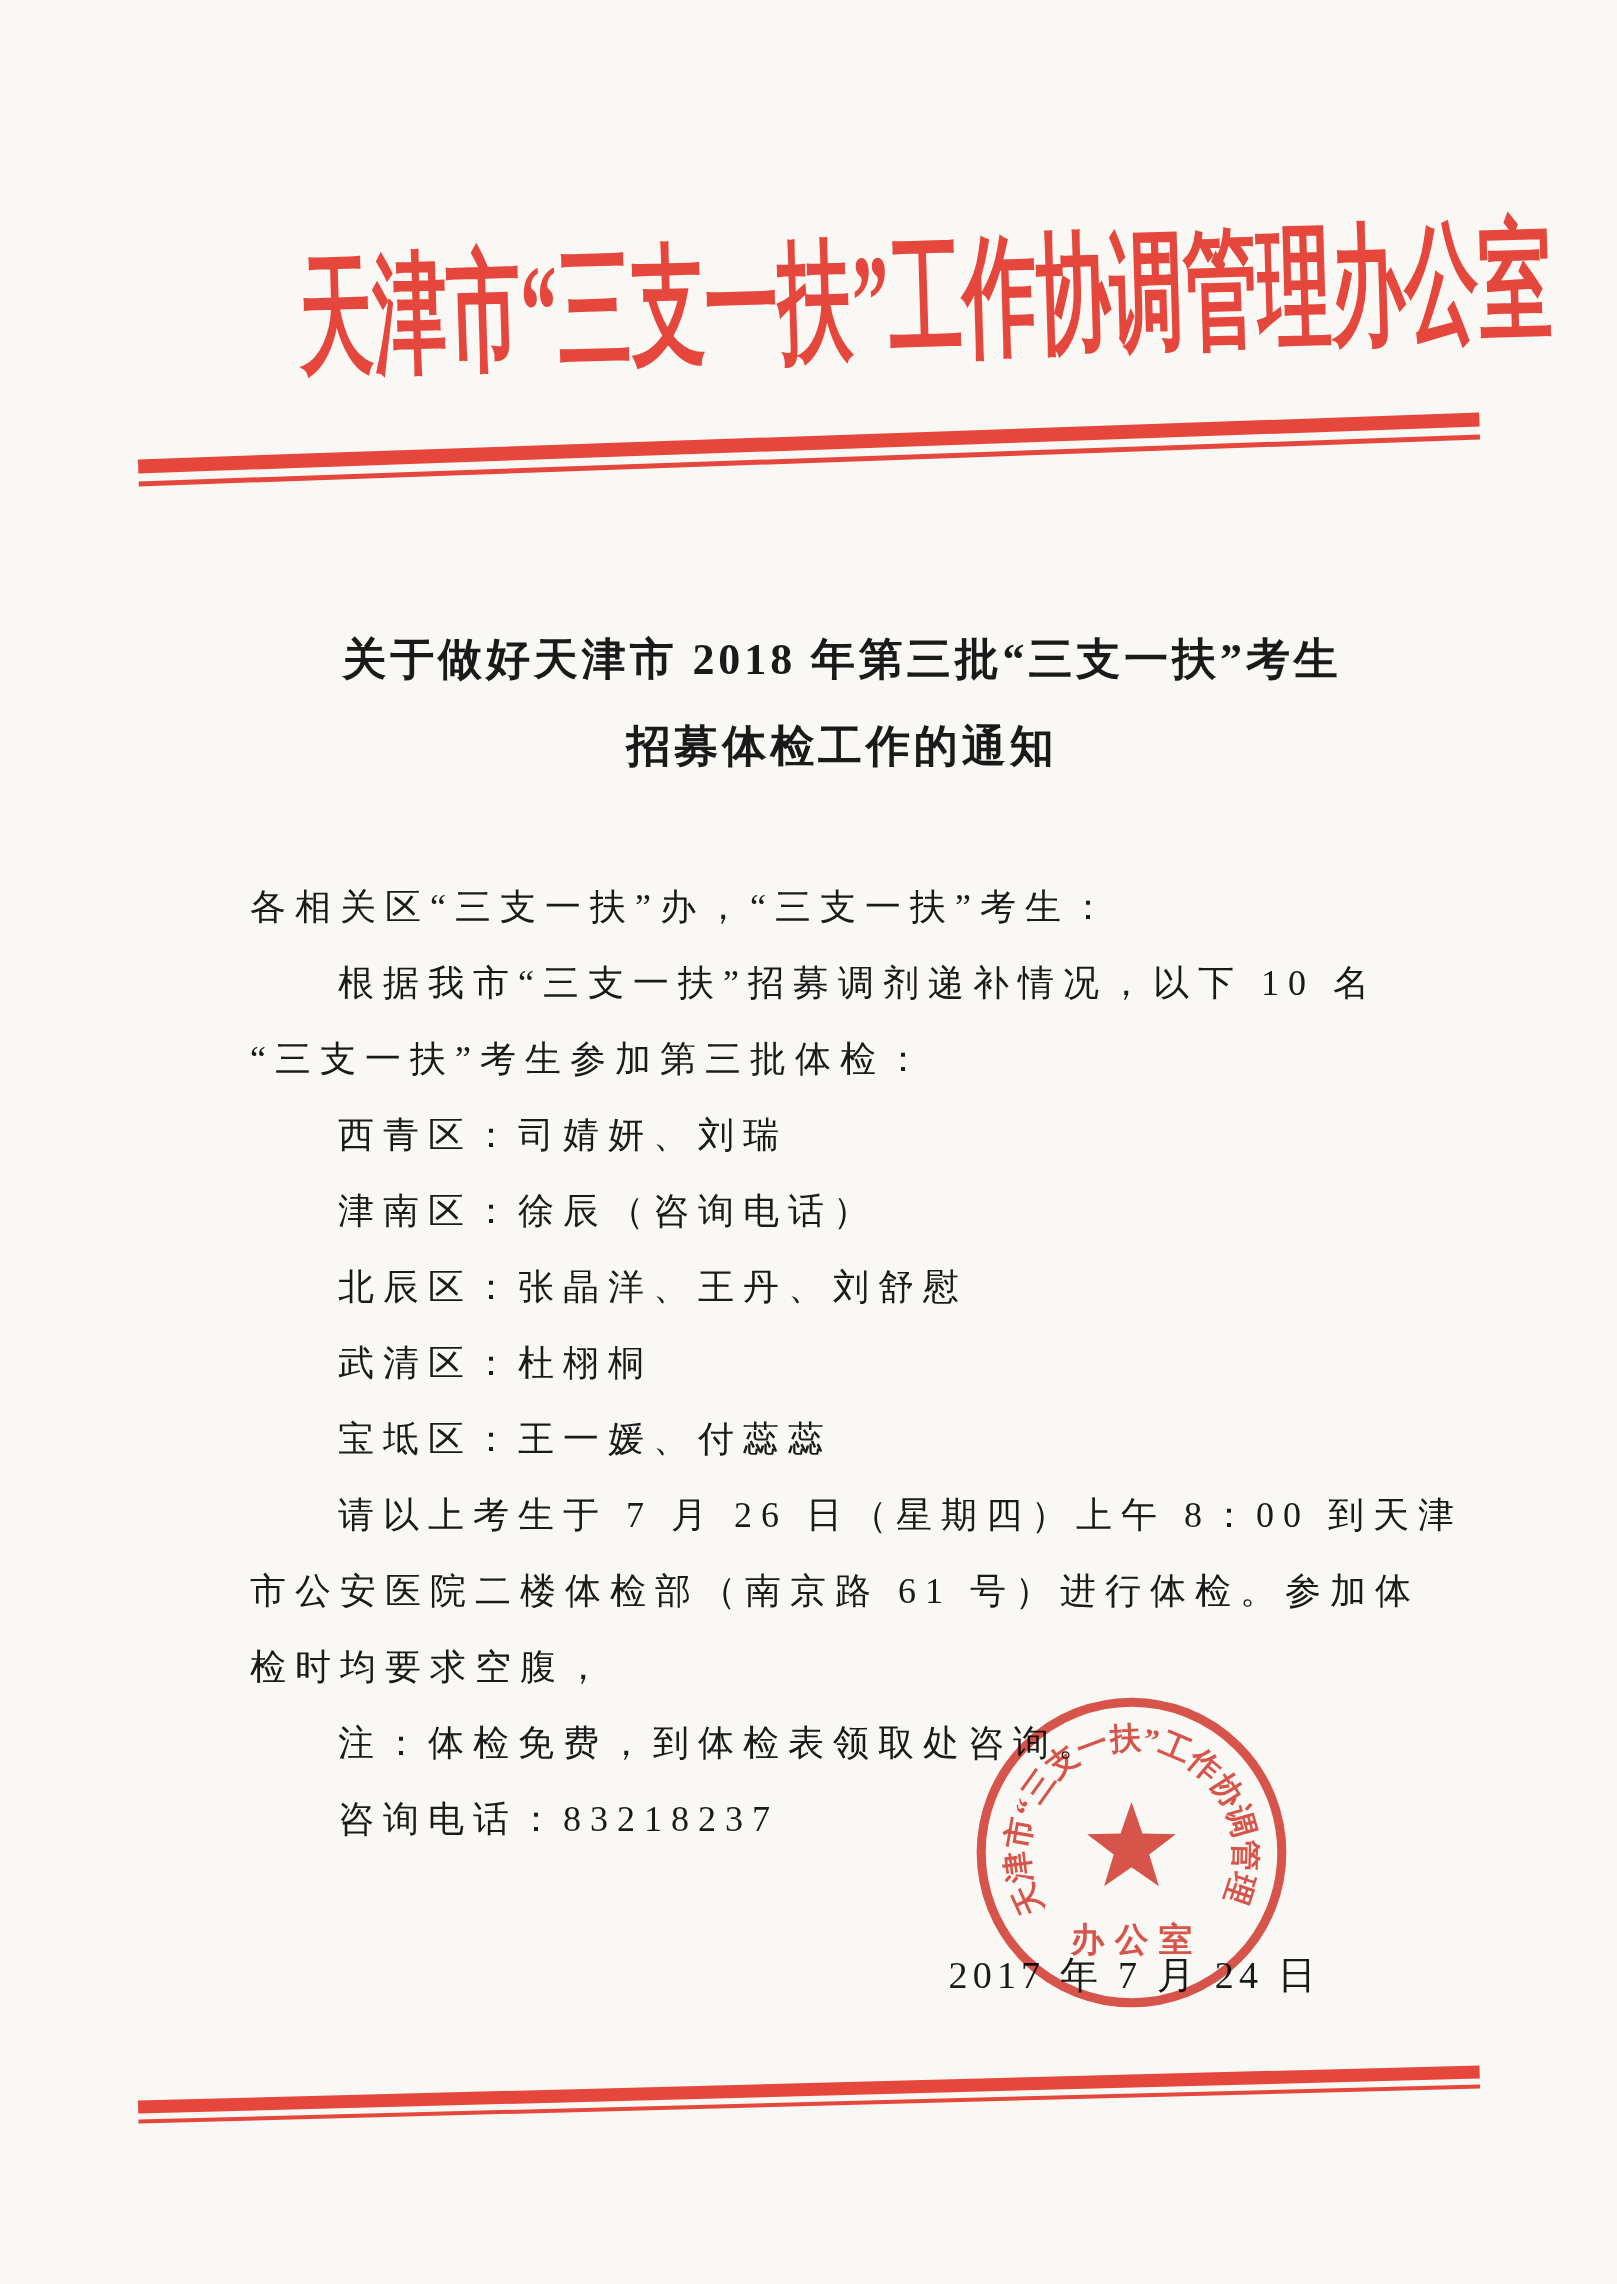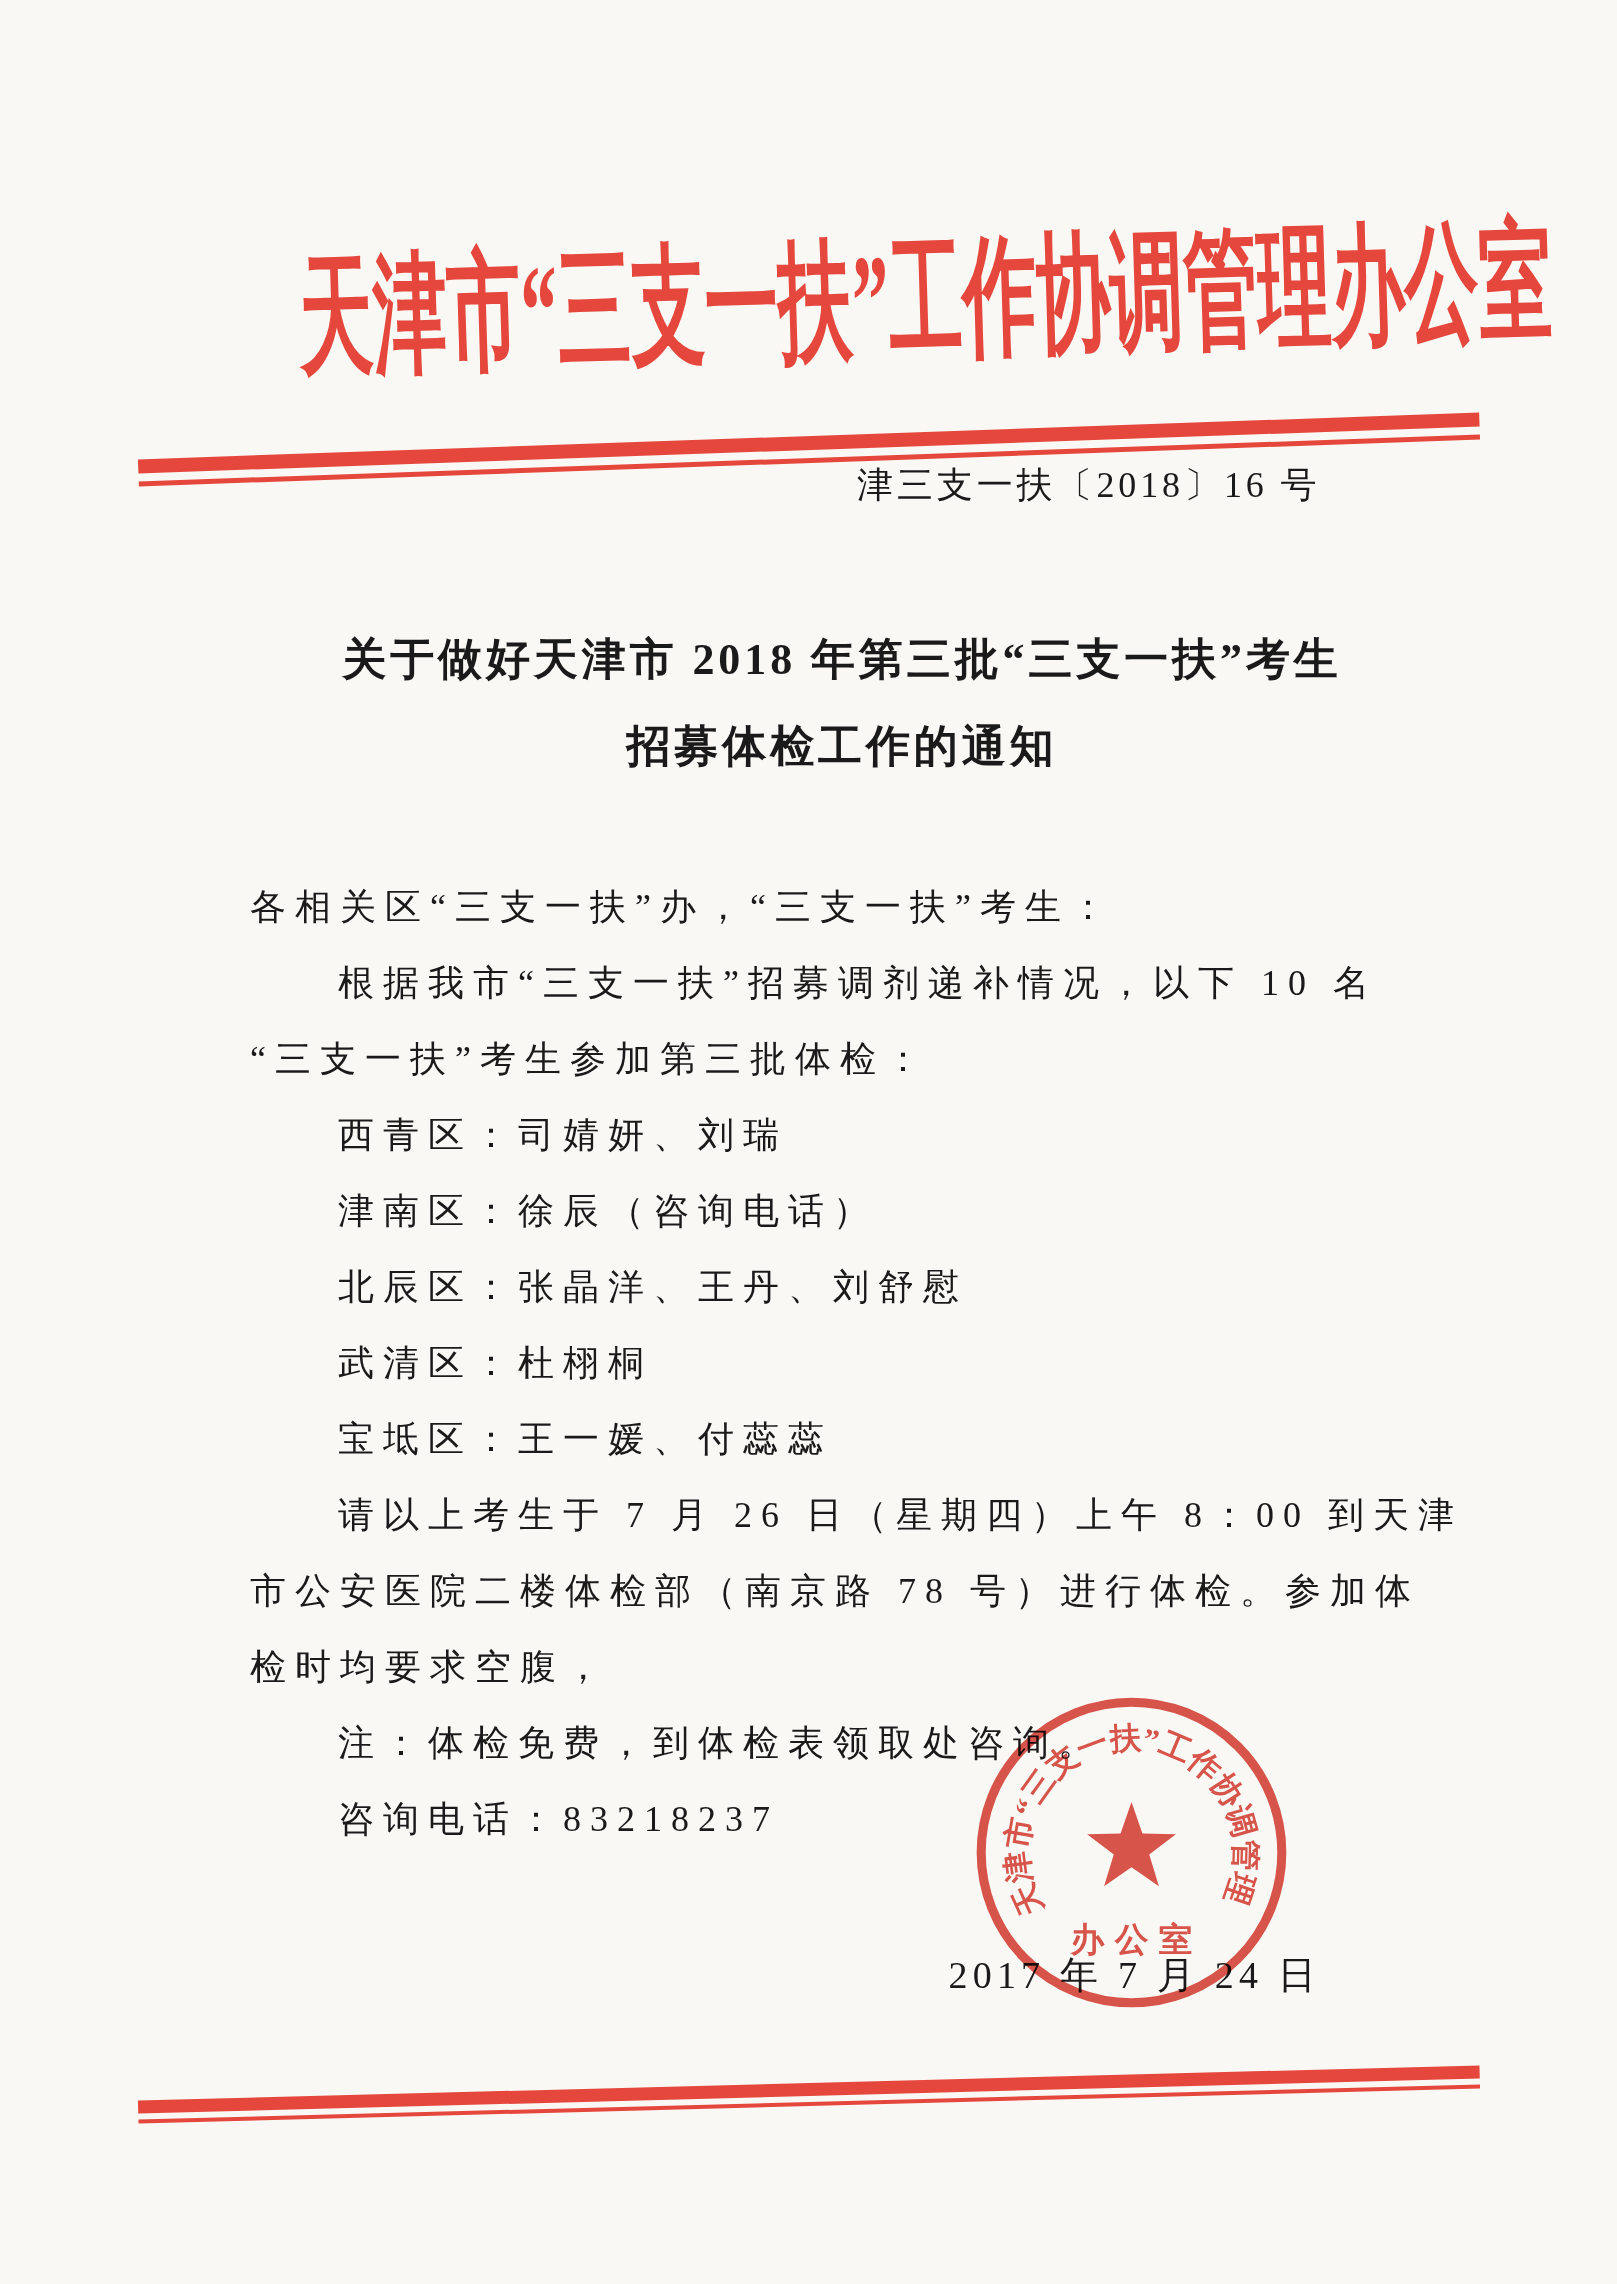--- a/index.html
+++ b/index.html
@@ -60,38 +60,37 @@
 <div class="page">
 
   <div class="org-header">天津市“三支一扶”工作协调管理办公室</div>
 
   <div class="rule rule-top">
     <div class="thick"></div>
     <div class="gap"></div>
     <div class="thin"></div>
   </div>
 
-  <div class="doc-number">津三支一扶〔2018〕16 号</div>
 
   <div class="doc-title">
     <div class="line">关于做好天津市 2018 年第三批“三支一扶”考生</div>
     <div class="line">招募体检工作的通知</div>
   </div>
 
   <div class="body-text">
     <div class="line">各相关区“三支一扶”办，“三支一扶”考生：</div>
     <div class="line indent">根据我市“三支一扶”招募调剂递补情况，以下 10 名</div>
     <div class="line">“三支一扶”考生参加第三批体检：</div>
     <div class="line indent">西青区：司婧妍、刘瑞</div>
     <div class="line indent">津南区：徐辰（咨询电话）</div>
     <div class="line indent">北辰区：张晶洋、王丹、刘舒慰</div>
     <div class="line indent">武清区：杜栩桐</div>
     <div class="line indent">宝坻区：王一媛、付蕊蕊</div>
     <div class="line indent">请以上考生于 7 月 26 日（星期四）上午 8：00 到天津</div>
-    <div class="line">市公安医院二楼体检部（南京路 78 号）进行体检。参加体</div>
+    <div class="line">市公安医院二楼体检部（南京路 61 号）进行体检。参加体</div>
     <div class="line">检时均要求空腹，</div>
     <div class="line indent">注：体检免费，到体检表领取处咨询。</div>
     <div class="line indent">咨询电话：83218237</div>
   </div>
 
   <div class="date-line">2017 年 7 月 24 日</div>
 
   <svg class="stamp" viewBox="0 0 480 480">
     <circle cx="240" cy="240" r="232" fill="none" stroke="#d8473d" stroke-width="14"></circle>
     <polygon transform="translate(240,234)" points="0,-72 16.9,-23.3 68.5,-22.2 27.4,8.9 42.3,58.2 0,28.8 -42.3,58.2 -27.4,8.9 -68.5,-22.2 -16.9,-23.3" fill="#d8473d"></polygon>

